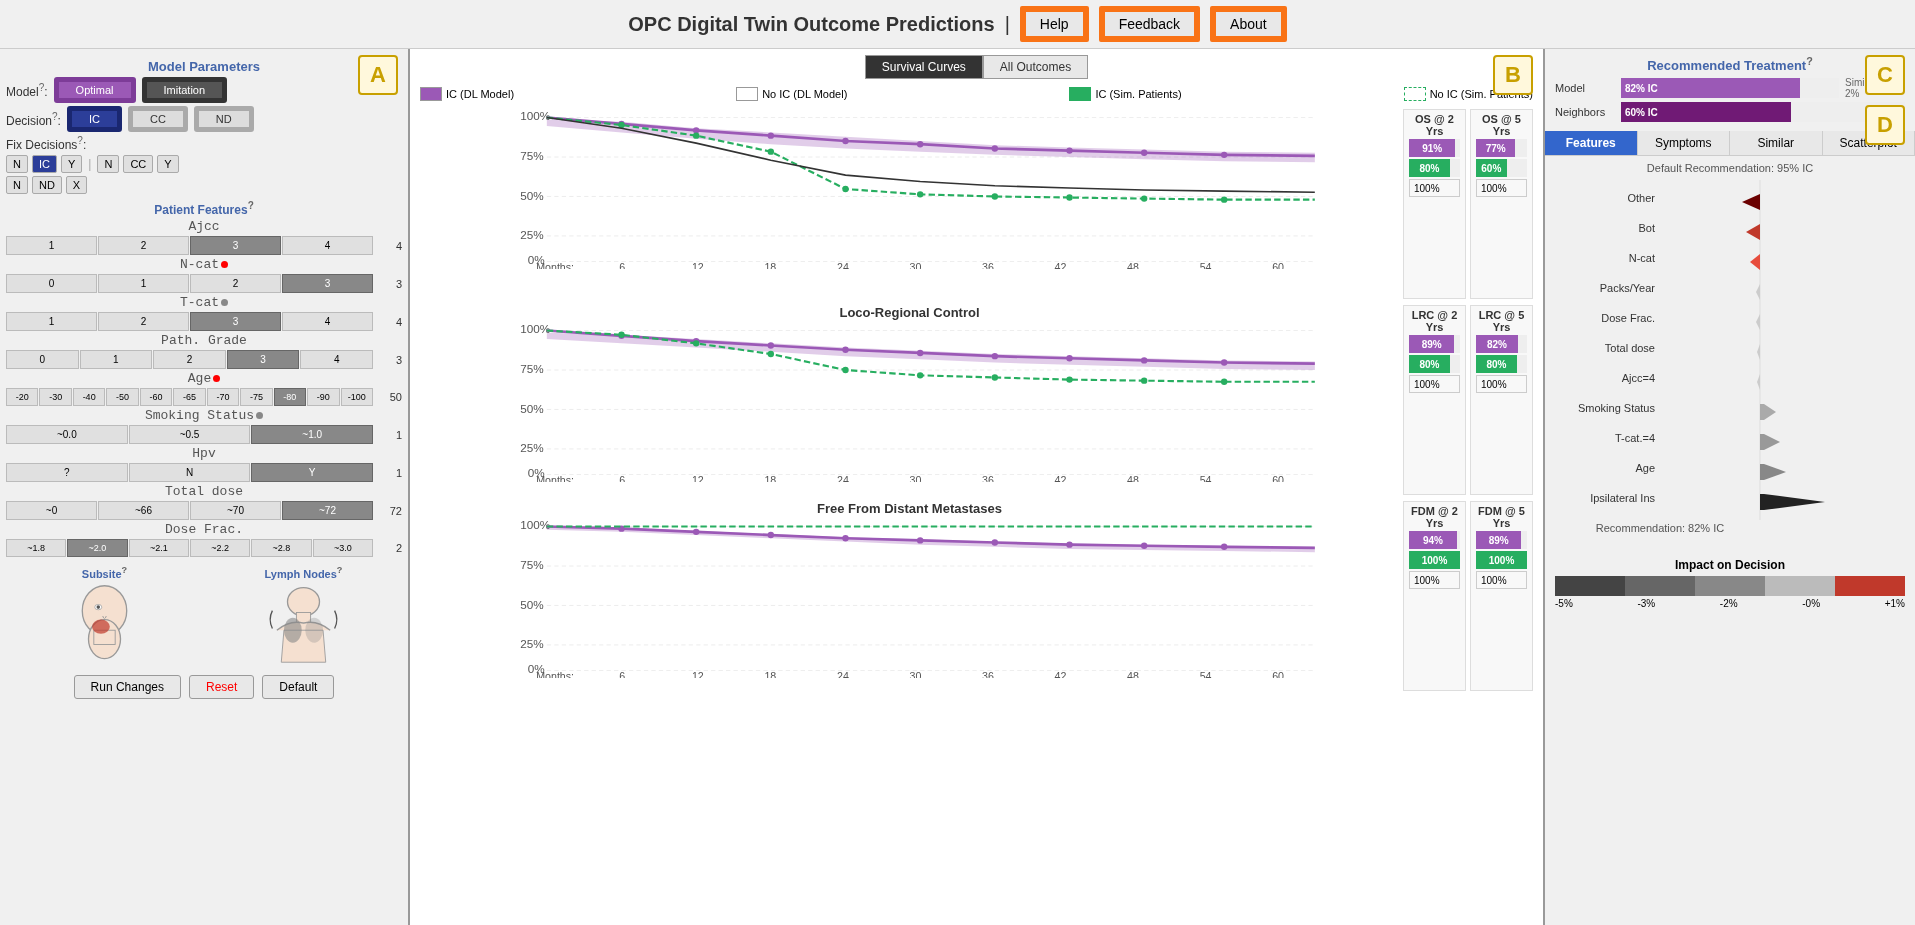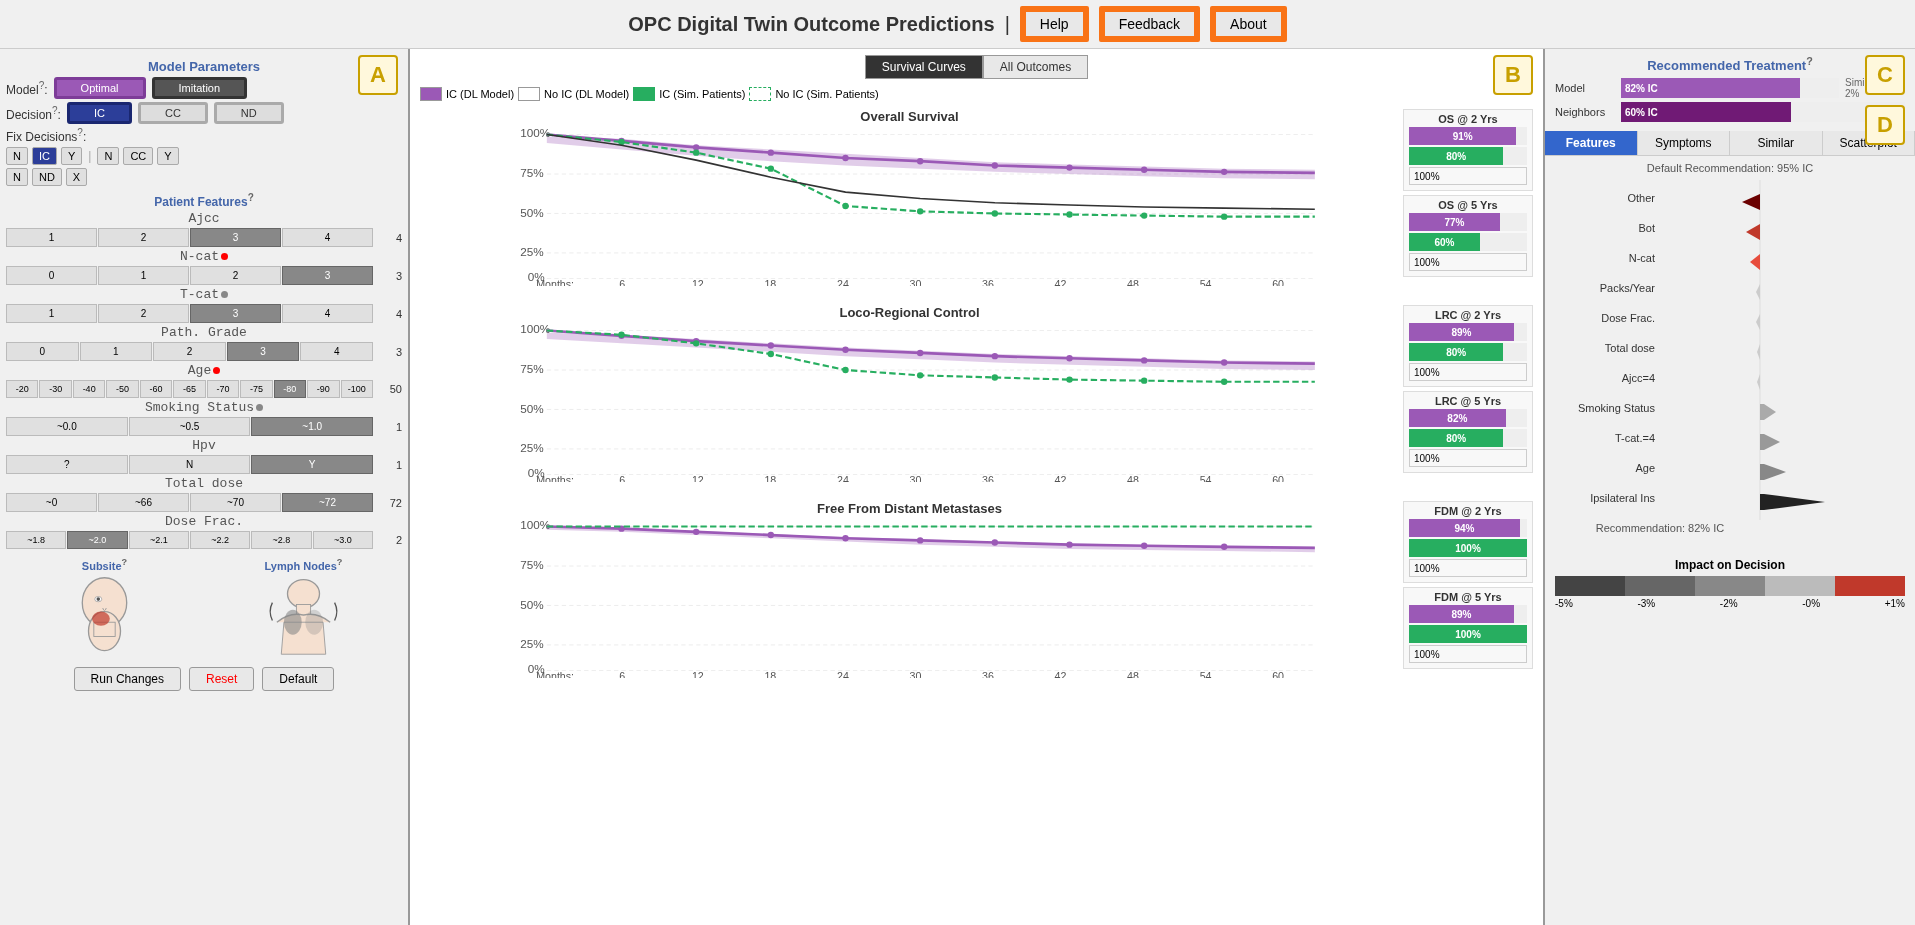--- a/index.html
+++ b/index.html
@@ -14,21 +14,21 @@
     
     .main-layout { display: flex; height: calc(925px - 44px); }
     
     
     .panel-a { width: 410px; border-right: 2px solid #999; background: #f0f0f0; padding: 6px; overflow-y: auto; position: relative; }
     .panel-label { position: absolute; top: 6px; right: 10px; width: 40px; height: 40px; border: 2px solid #c8a000; background: #fff8dc; display: flex; align-items: center; justify-content: center; font-size: 22px; font-weight: bold; color: #c8a000; border-radius: 4px; }
     
     .section-title { text-align: center; font-weight: bold; color: #4466aa; font-size: 13px; margin: 4px 0 2px; }
     .model-row { display: flex; align-items: center; gap: 6px; margin: 3px 0; }
     .model-label { font-size: 12px; color: #333; white-space: nowrap; }
-    .tag-btn { padding: 2px 24px; border-radius: 3px; font-size: 11px; cursor: pointer; border: 3px solid #14532d; }
+    .tag-btn { padding: 2px 17px; border-radius: 3px; font-size: 11px; cursor: pointer; border: 5px solid #14532d; }
     .tag-optimal { background: #9b59b6; color: white; border-color: #7d3c98; }
     .tag-imitation { background: #555; color: white; border-color: #333; }
     .tag-ic { background: #2c3e99; color: white; border-color: #1a2770; }
     .tag-cc { background: #ddd; color: #333; border-color: #aaa; }
     .tag-nd { background: #ddd; color: #333; border-color: #aaa; }
     
     .fix-row { display: flex; align-items: center; gap: 4px; margin: 3px 0; flex-wrap: wrap; }
     .fix-label-btn { padding: 2px 6px; background: #e0e0e0; border: 1px solid #aaa; border-radius: 2px; font-size: 11px; cursor: pointer; }
     .fix-label-btn.active { background: #2c3e99; color: white; }
     
@@ -53,36 +53,36 @@
     
     
     .panel-b { flex: 1; border-right: 2px solid #999; background: white; display: flex; flex-direction: column; position: relative; overflow: hidden; }
     .panel-b-label { position: absolute; top: 6px; right: 10px; width: 40px; height: 40px; border: 2px solid #c8a000; background: #fff8dc; display: flex; align-items: center; justify-content: center; font-size: 22px; font-weight: bold; color: #c8a000; border-radius: 4px; z-index: 10; }
     
     .tab-row { display: flex; justify-content: center; gap: 0; padding: 6px 0 4px; }
     .tab-btn { padding: 4px 16px; border: 1px solid #999; font-size: 12px; cursor: pointer; }
     .tab-btn.active { background: #333; color: white; }
     .tab-btn.inactive { background: #e8e8e8; color: #333; }
     
-    .legend-row { display: flex; gap: 4px; padding: 4px 10px; flex-wrap: wrap; }
+    .legend-row { display: flex; gap: 11px; padding: 4px 10px; flex-wrap: wrap; justify-content: space-between; }
     .legend-item { display: flex; align-items: center; gap: 4px; font-size: 11px; }
     .legend-swatch { width: 22px; height: 14px; border: 1px solid #999; }
     .swatch-purple { background: #9b59b6; }
     .swatch-white { background: white; }
     .swatch-green-fill { background: #27ae60; border: 1px solid #27ae60; }
     .swatch-green-outline { background: white; border: 1px dashed #27ae60; }
     
     .charts-area { flex: 1; overflow-y: auto; padding: 4px 10px; display: flex; flex-direction: column; gap: 6px; }
     
     .chart-row { display: flex; align-items: stretch; gap: 4px; }
     .chart-container { flex: 1; position: relative; height: 190px; }
     .chart-title { text-align: center; font-weight: bold; font-size: 13px; color: #333; margin-bottom: 2px; }
     .chart-svg { width: 100%; height: 160px; }
     
-    .outcome-col { width: 130px; display: flex; flex-direction: column; gap: 4px; }
+    .outcome-col { width: 130px; display: flex; flex-direction: row; gap: 4px; }
     .outcome-card { background: #f8f8f8; border: 1px solid #ddd; padding: 3px 5px; }
     .outcome-title { font-weight: bold; font-size: 11px; color: #333; text-align: center; margin-bottom: 2px; }
     .outcome-bar-row { position: relative; margin: 2px 0; }
     .outcome-bar-bg { height: 18px; background: #eee; width: 100%; position: relative; }
     .outcome-bar-fill { height: 18px; position: absolute; left: 0; top: 0; display: flex; align-items: center; justify-content: center; font-size: 10px; color: white; font-weight: bold; }
     .bar-purple { background: #9b59b6; }
     .bar-green { background: #27ae60; }
     
     
     .panel-c { width: 370px; background: #f0f0f0; display: flex; flex-direction: column; position: relative; overflow: hidden; }
@@ -350,21 +350,20 @@
       <div class="legend-item">
         <div class="legend-swatch swatch-green-outline"></div>
         <span>No IC (Sim. Patients)</span>
       </div>
     </div>
 
     <div class="charts-area">
 
       <div class="chart-row">
         <div class="chart-container">
-          <div class="chart-title">Overall Survival</div>
           <svg class="chart-svg" viewBox="0 0 800 150">
 
             <text x="35" y="10" font-size="11" fill="#555">100%</text>
             <text x="35" y="48" font-size="11" fill="#555">75%</text>
             <text x="35" y="85" font-size="11" fill="#555">50%</text>
             <text x="35" y="122" font-size="11" fill="#555">25%</text>
             <text x="42" y="145" font-size="11" fill="#555">0%</text>
 
             <line x1="60" y1="8" x2="780" y2="8" stroke="#ddd" stroke-width="0.5" stroke-dasharray="4,3"></line>
             <line x1="60" y1="45" x2="780" y2="45" stroke="#ddd" stroke-width="0.5" stroke-dasharray="4,3"></line>

